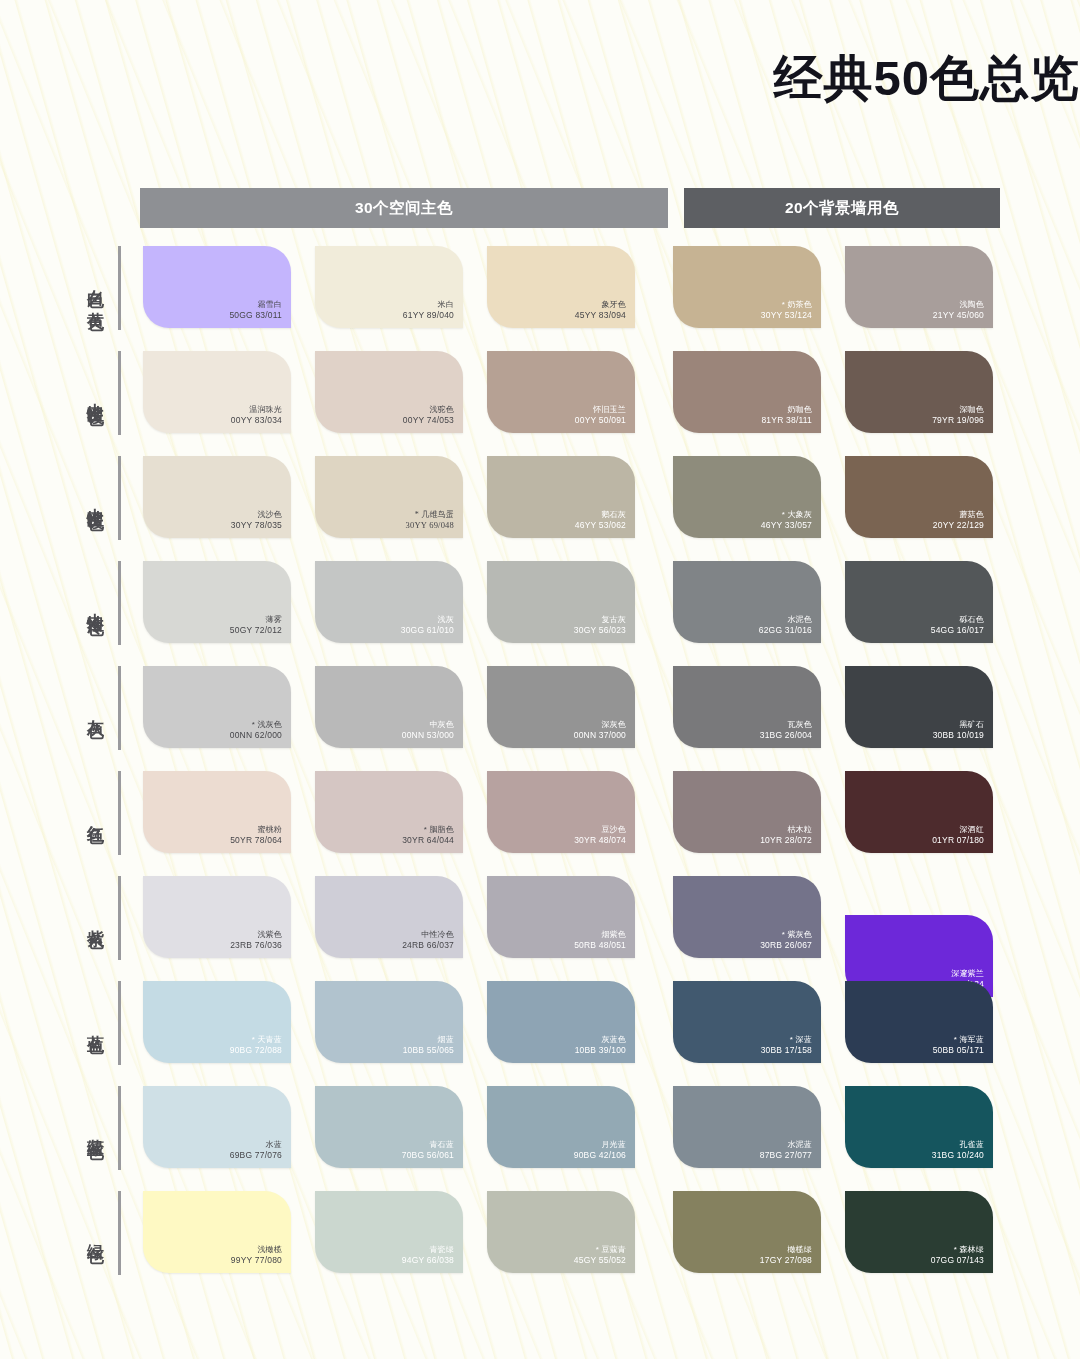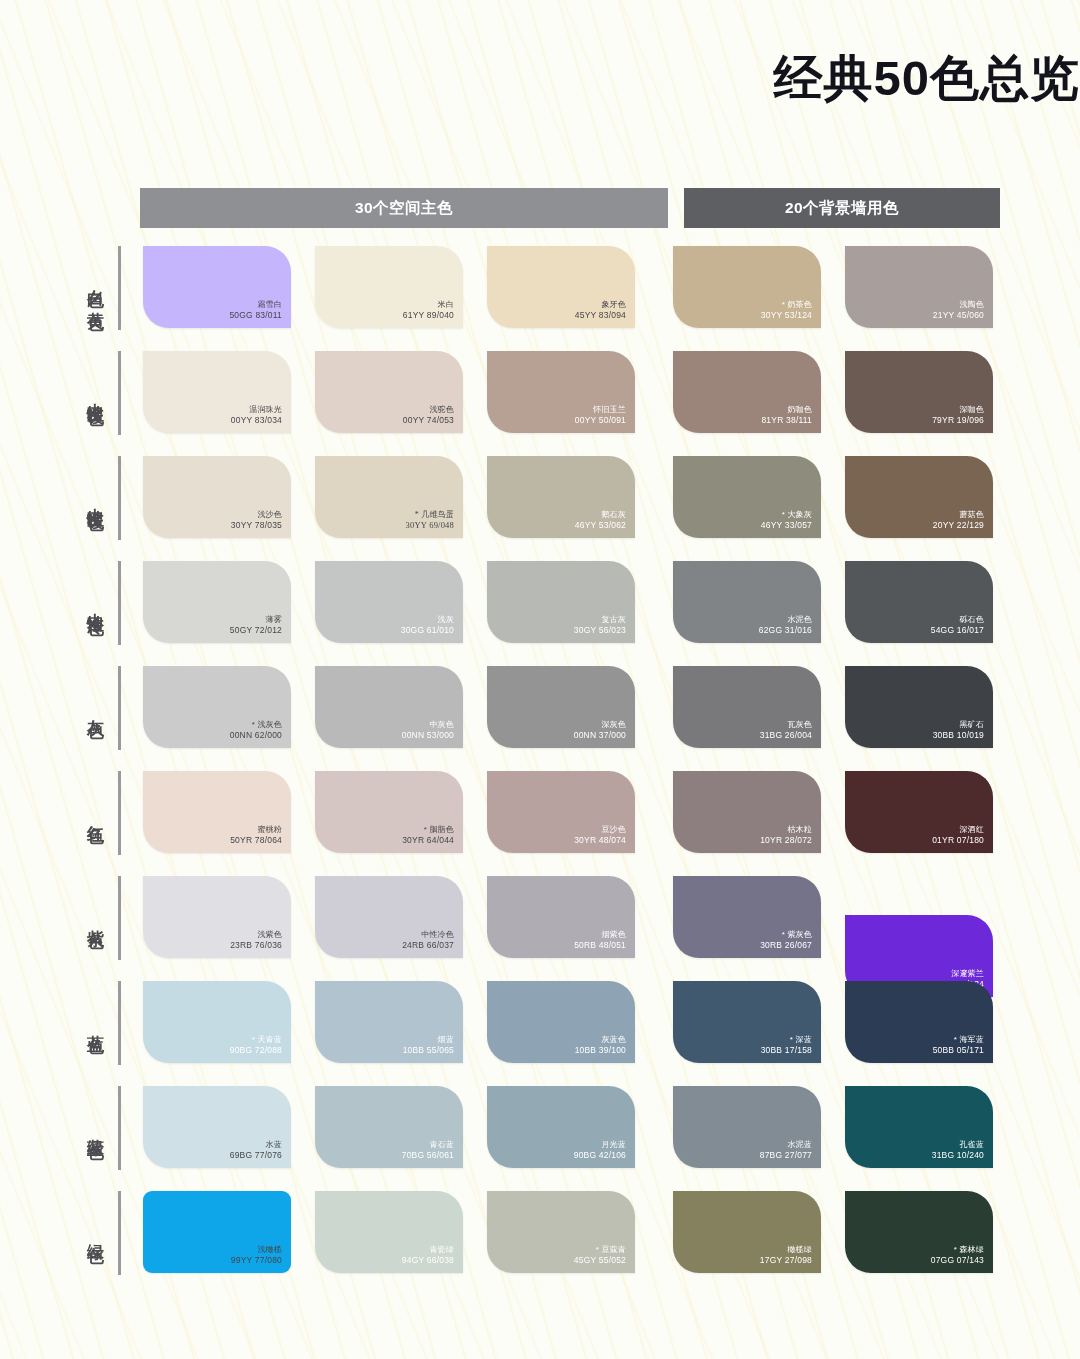--- a/index.html
+++ b/index.html
@@ -502,21 +502,21 @@
             </div>
           </div>
         </div>
       </div>
       <div class="grid-row">
         <div class="row-label-cell">
           <span class="row-label">绿色</span>
         </div>
         <div class="row-rule"></div>
         <div class="swatches">
-          <div class="swatch dark-text" style="background: #0ea5e9; border-radius: 9px;">
+          <div class="swatch dark-text" style="background: #fef9c3;">
             <div class="swatch-text">
               <span class="swatch-name">浅橄榄</span>
               <span class="swatch-code">99YY 77/080</span>
             </div>
           </div>
           <div class="swatch light-text" style="background: rgb(203, 215, 207);">
             <div class="swatch-text">
               <span class="swatch-name">青瓷绿</span>
               <span class="swatch-code">94GY 66/038</span>
             </div>

